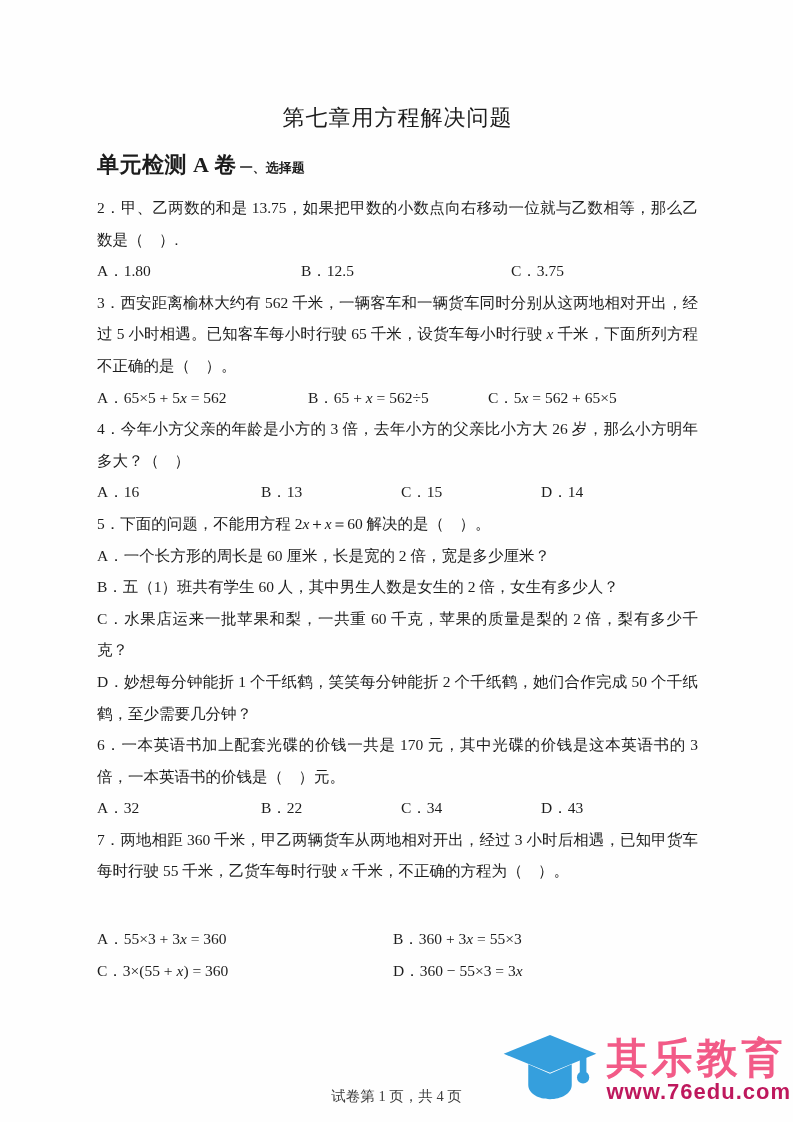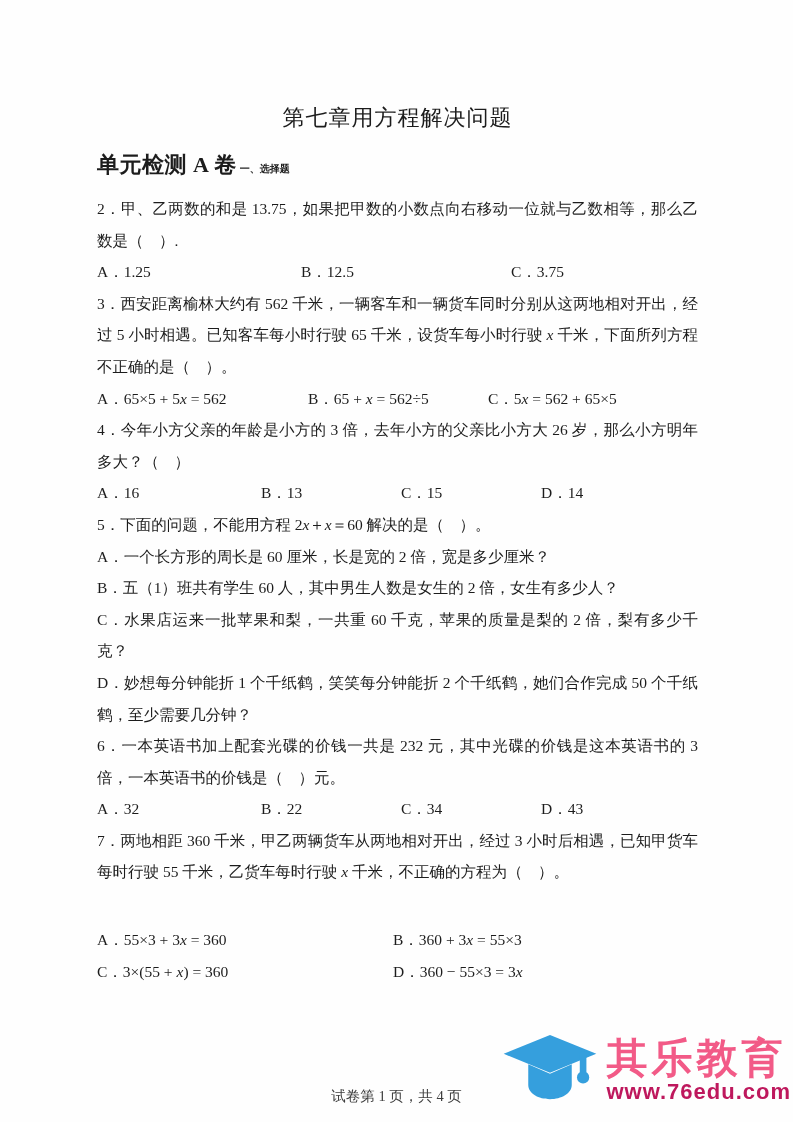--- a/index.html
+++ b/index.html
@@ -14,21 +14,21 @@
   .content {
     position:absolute; left:97px; top:102px; width:601px;
   }
   .doc-title {
     margin:0; text-align:center;
     font-size:22px; line-height:32px; font-weight:400;
     letter-spacing:1px;
   }
   .section-head { margin-top:15px; line-height:31px; }
   .section-title { font-size:22px; font-weight:700; letter-spacing:0.5px; }
-  .section-sub { font-size:10px; font-weight:700; margin-left:3px; }
+  .section-sub { font-size:13px; font-weight:700; margin-left:3px; }
   .questions { margin-top:9px; }
   .stem, .opt, .opt-line {
     font-size:15.5px; line-height:31.6px; margin:0;
   }
   .stem { text-align:justify; }
   .opt-line { text-align:justify; }
   .opts { display:flex; }
   .cols4 .opt:nth-child(1) { width:164px; }
   .cols4 .opt:nth-child(2) { width:140px; }
   .cols4 .opt:nth-child(3) { width:140px; }
@@ -72,21 +72,21 @@
     <div class="section-head">
       <span class="section-title">单元检测 A 卷</span><span class="section-sub">一、选择题</span>
     </div>
 
     <div class="questions">
 
 
       <div class="question">
         <p class="stem">2．甲、乙两数的和是 13.75，如果把甲数的小数点向右移动一位就与乙数相等，那么乙数是（　）.</p>
         <div class="opts cols3a">
-          <span class="opt">A．1.25</span>
+          <span class="opt">A．1.80</span>
           <span class="opt">B．12.5</span>
           <span class="opt">C．3.75</span>
         </div>
       </div>
 
       <div class="question">
         <p class="stem">3．西安距离榆林大约有 562 千米，一辆客车和一辆货车同时分别从这两地相对开出，经过 5 小时相遇。已知客车每小时行驶 65 千米，设货车每小时行驶 <i>x</i> 千米，下面所列方程不正确的是（　）。</p>
         <div class="opts cols3b">
           <span class="opt">A．65×5 + 5<i>x</i> = 562</span>
           <span class="opt">B．65 + <i>x</i> = 562÷5</span>
@@ -106,21 +106,21 @@
 
       <div class="question">
         <p class="stem">5．下面的问题，不能用方程 2<i>x</i>＋<i>x</i>＝60 解决的是（　）。</p>
         <p class="opt-line">A．一个长方形的周长是 60 厘米，长是宽的 2 倍，宽是多少厘米？</p>
         <p class="opt-line">B．五（1）班共有学生 60 人，其中男生人数是女生的 2 倍，女生有多少人？</p>
         <p class="opt-line">C．水果店运来一批苹果和梨，一共重 60 千克，苹果的质量是梨的 2 倍，梨有多少千克？</p>
         <p class="opt-line">D．妙想每分钟能折 1 个千纸鹤，笑笑每分钟能折 2 个千纸鹤，她们合作完成 50 个千纸鹤，至少需要几分钟？</p>
       </div>
 
       <div class="question">
-        <p class="stem">6．一本英语书加上配套光碟的价钱一共是 232 元，其中光碟的价钱是这本英语书的 3 倍，一本英语书的价钱是（　）元。</p>
+        <p class="stem">6．一本英语书加上配套光碟的价钱一共是 170 元，其中光碟的价钱是这本英语书的 3 倍，一本英语书的价钱是（　）元。</p>
         <div class="opts cols4">
           <span class="opt">A．32</span>
           <span class="opt">B．22</span>
           <span class="opt">C．34</span>
           <span class="opt">D．43</span>
         </div>
       </div>
 
       <div class="question">
         <p class="stem">7．两地相距 360 千米，甲乙两辆货车从两地相对开出，经过 3 小时后相遇，已知甲货车每时行驶 55 千米，乙货车每时行驶 <i>x</i> 千米，不正确的方程为（　）。</p>

